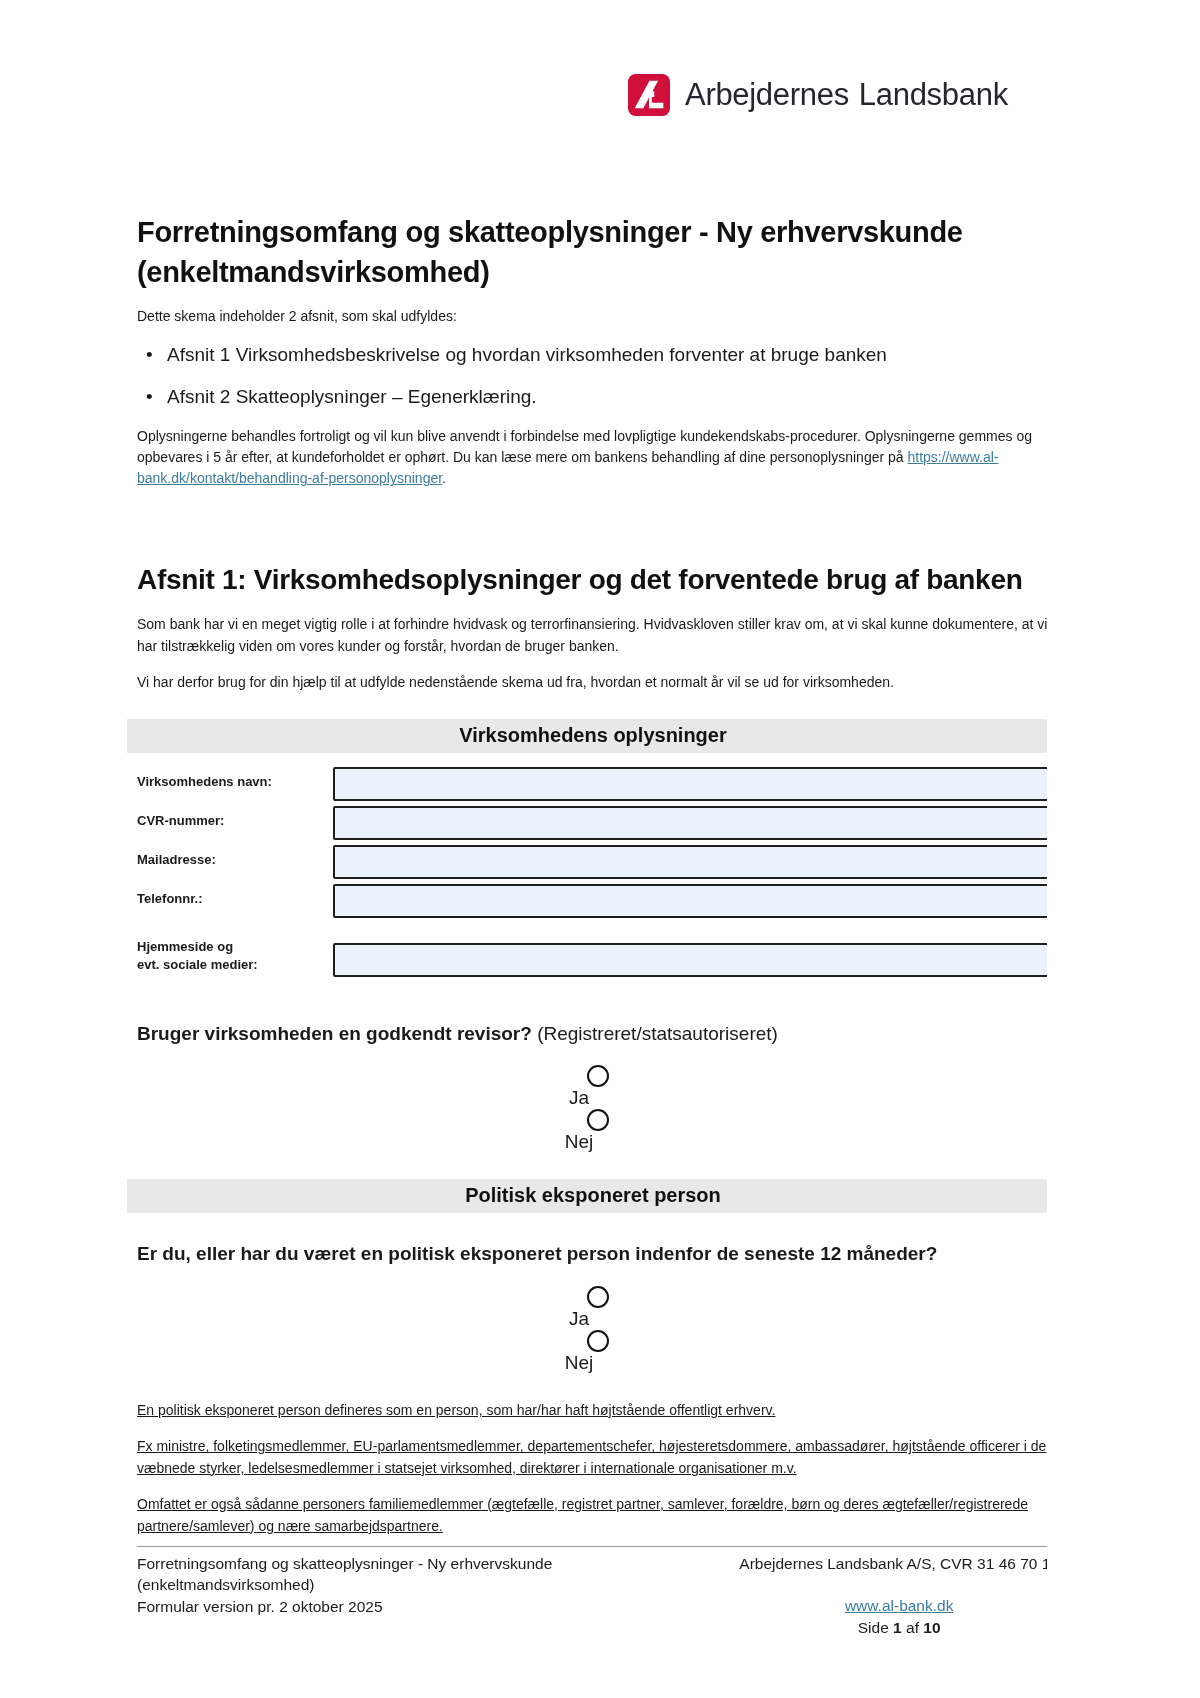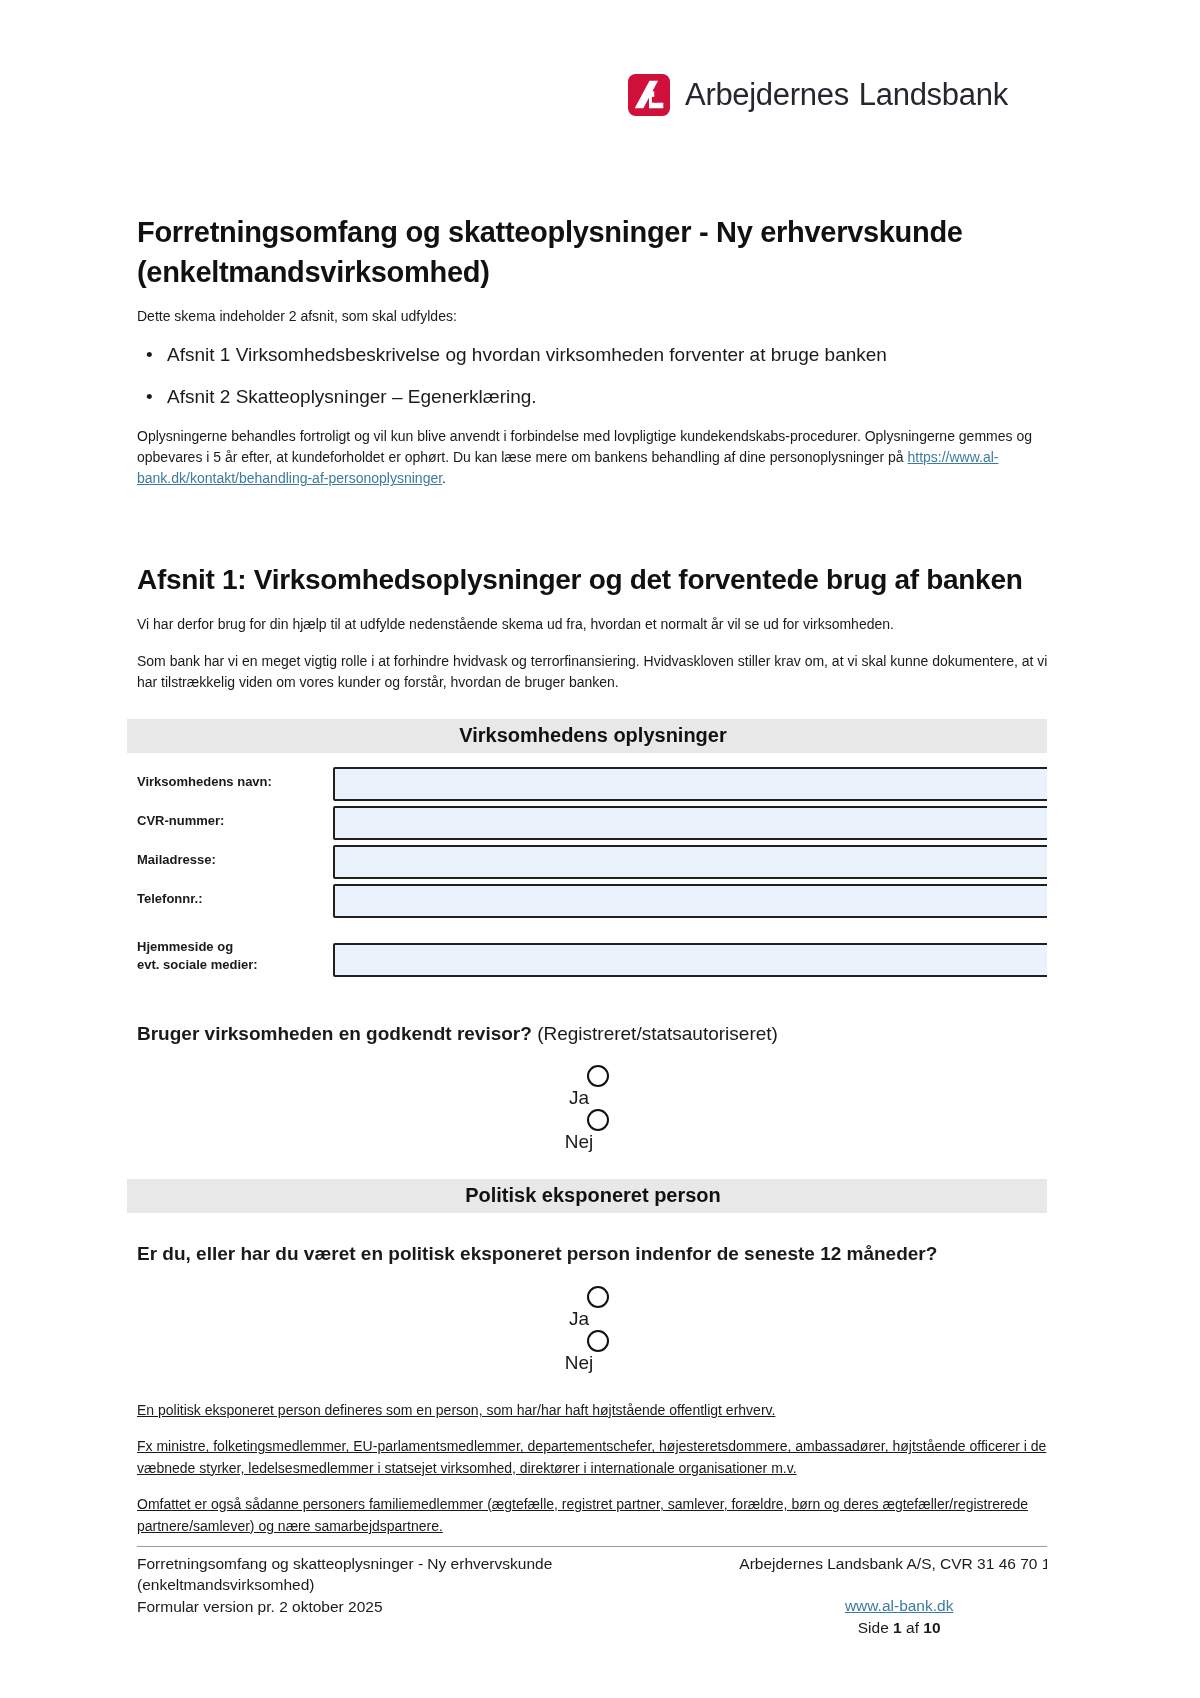--- a/index.html
+++ b/index.html
@@ -169,22 +169,22 @@
       <span>Afsnit 1 Virksomhedsbeskrivelse og hvordan virksomheden forventer at bruge banken</span>
     </div>
     <div class="bullet">
       <span class="bullet-dot">•</span>
       <span>Afsnit 2 Skatteoplysninger – Egenerklæring.</span>
     </div>
 
     <p><span>Oplysningerne behandles fortroligt og vil kun blive anvendt i forbindelse med lovpligtige kundekendskabs-procedurer. Oplysningerne gemmes og opbevares i 5 år efter, at kundeforholdet er ophørt. Du kan læse mere om bankens behandling af dine personoplysninger på </span><a class="doc-link">https://www.al-bank.dk/kontakt/behandling-af-personoplysninger</a><span>.</span></p>
 
     <h2>Afsnit 1: Virksomhedsoplysninger og det forventede brug af banken</h2>
+    <p>Som bank har vi en meget vigtig rolle i at forhindre hvidvask og terrorfinansiering. Hvidvaskloven stiller krav om, at vi skal kunne dokumentere, at vi har tilstrækkelig viden om vores kunder og forstår, hvordan de bruger banken.</p>
     <p>Vi har derfor brug for din hjælp til at udfylde nedenstående skema ud fra, hvordan et normalt år vil se ud for virksomheden.</p>
-    <p>Som bank har vi en meget vigtig rolle i at forhindre hvidvask og terrorfinansiering. Hvidvaskloven stiller krav om, at vi skal kunne dokumentere, at vi har tilstrækkelig viden om vores kunder og forstår, hvordan de bruger banken.</p>
 
     <div class="section-bar">Virksomhedens oplysninger</div>
 
     <div class="fields">
       <div class="field-row">
         <div class="field-label">Virksomhedens navn:</div>
         <input class="field-input" type="text" value="" style="">
       </div>
       <div class="field-row">
         <div class="field-label">CVR-nummer:</div>

